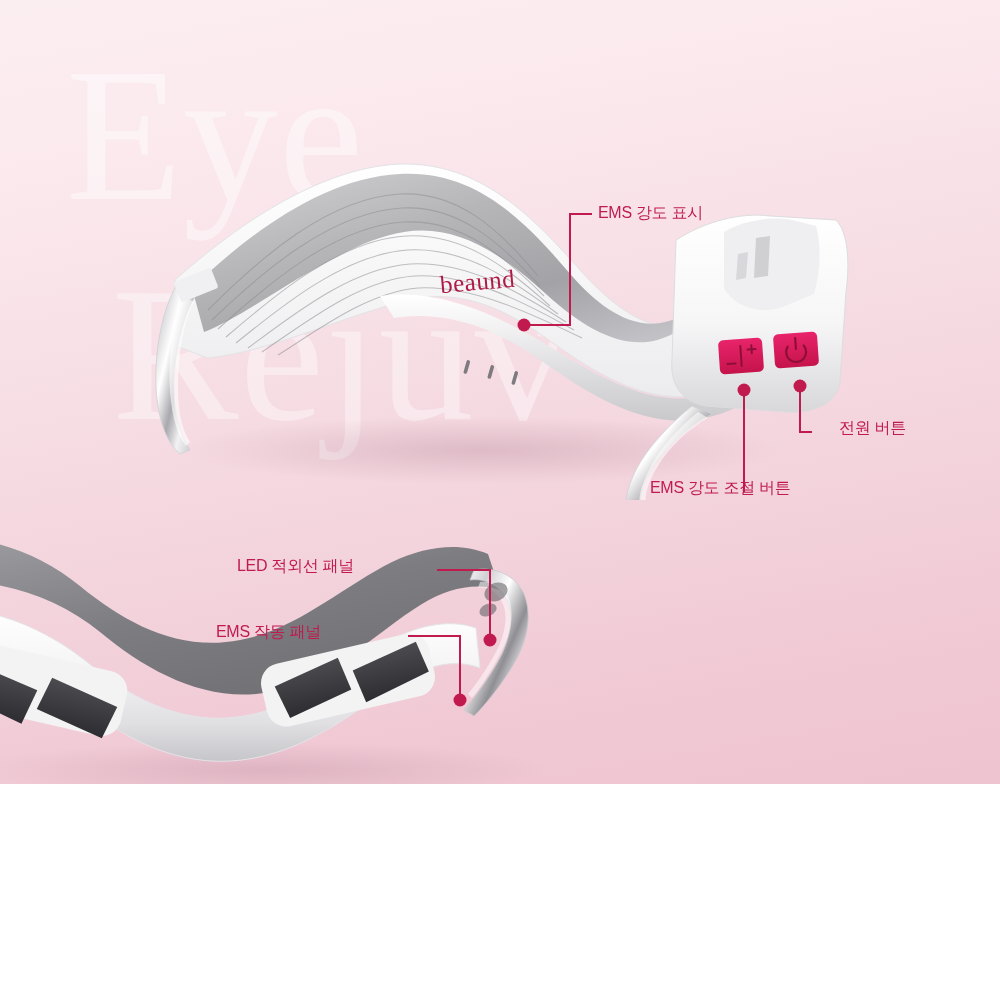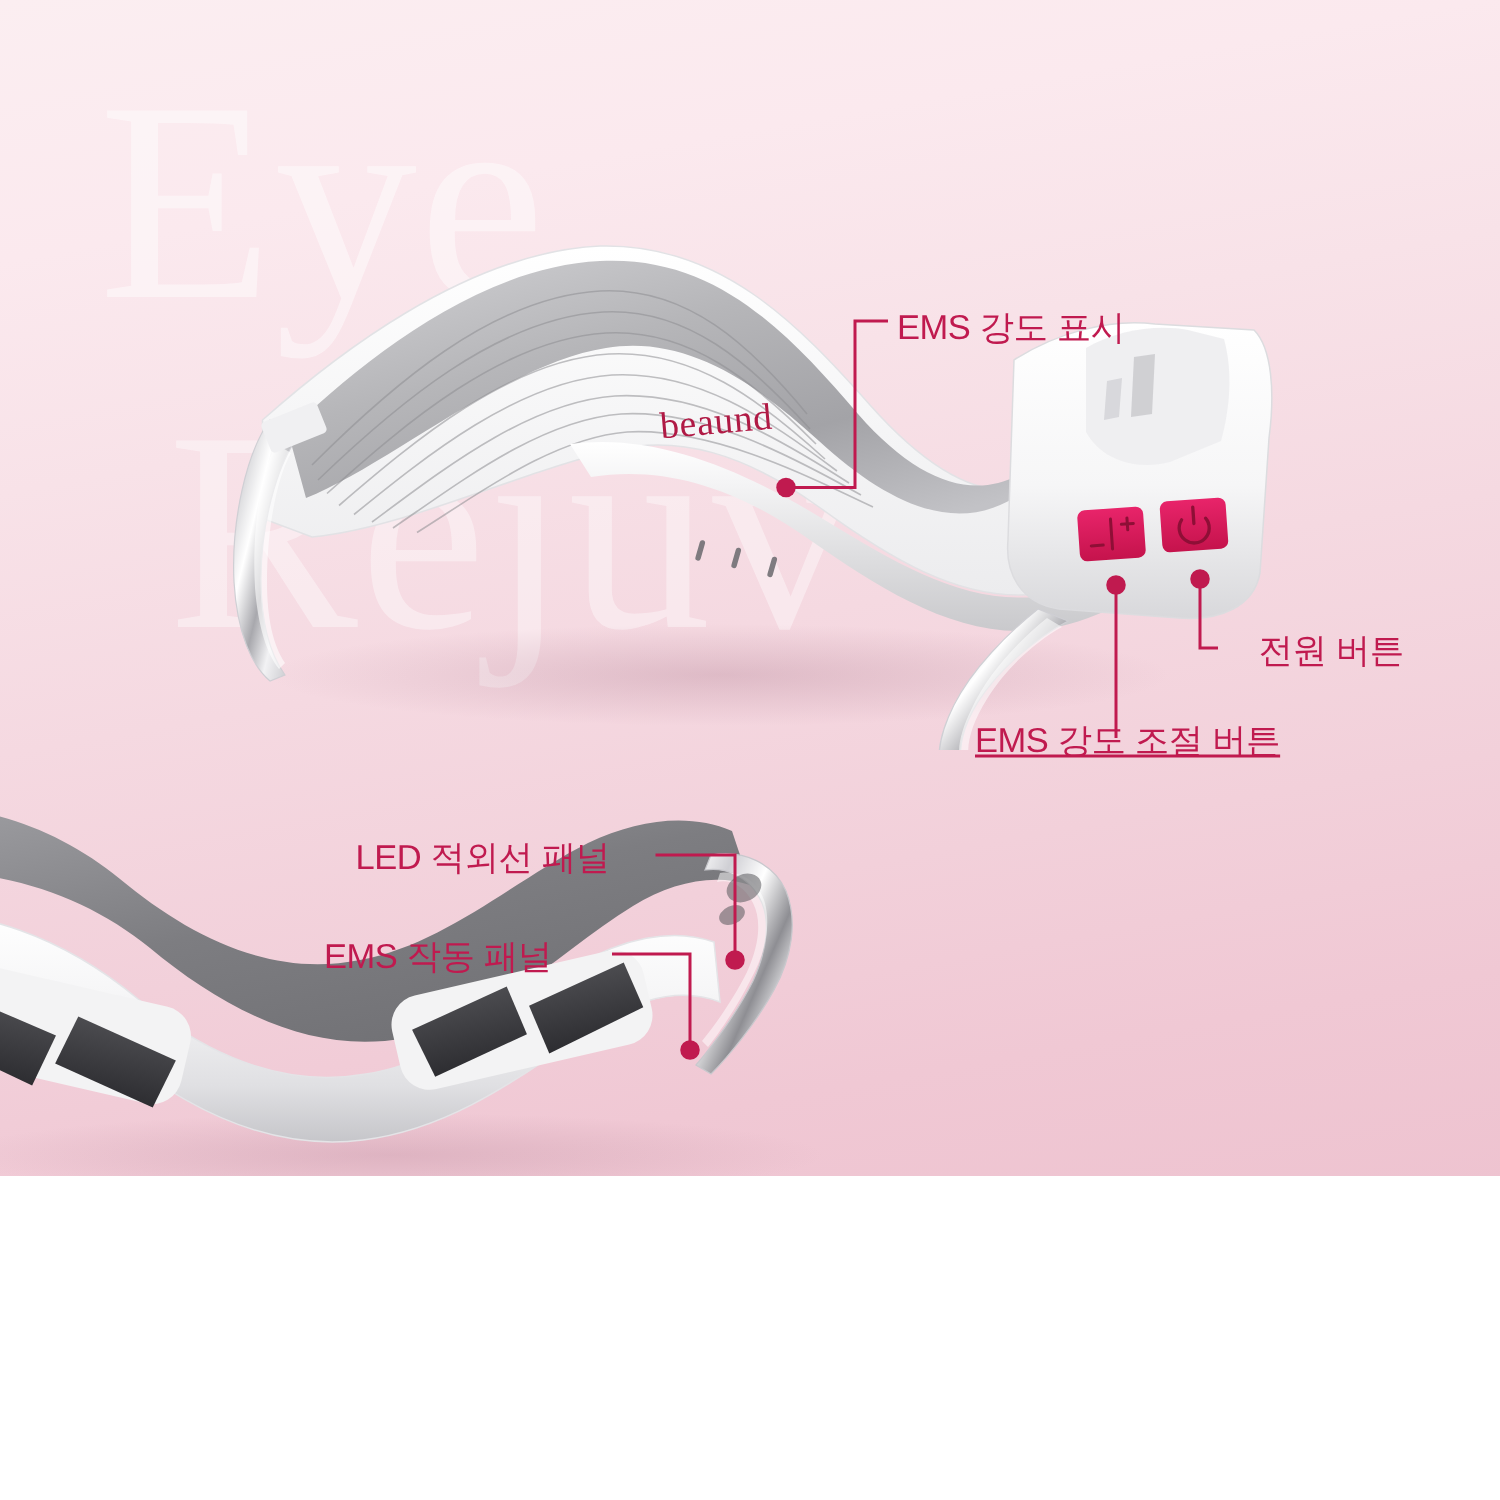--- a/index.html
+++ b/index.html
@@ -46,28 +46,28 @@
 
   
   #annotations {
     position: absolute;
     left: 0; top: 0;
     width: 1000px; height: 1000px;
   }
   .label {
     position: absolute;
     color: #c01a4f;
-    font-size: 23px;
+    font-size: 16px;
     font-weight: 500;
     letter-spacing: -0.3px;
     white-space: nowrap;
   }
   #label-ems-indicator  { left: 598px; top: 203px; }
   #label-power-button   { left: 818px; top: 418px; margin-left: 21px; }
-  #label-ems-control    { left: 650px; top: 478px; text-decoration: underline; }
+  #label-ems-control    { left: 650px; top: 478px; }
   #label-led-panel      { left: 237px; top: 556px; text-align: center; }
   #label-ems-panel      { left: 216px; top: 622px; text-align: right; }
 
   .logo-text {
     position: absolute;
     left: 440px;
     top: 268px;
     font-family: "Liberation Serif", "DejaVu Serif", serif;
     font-size: 25px;
     color: #b01a45;

